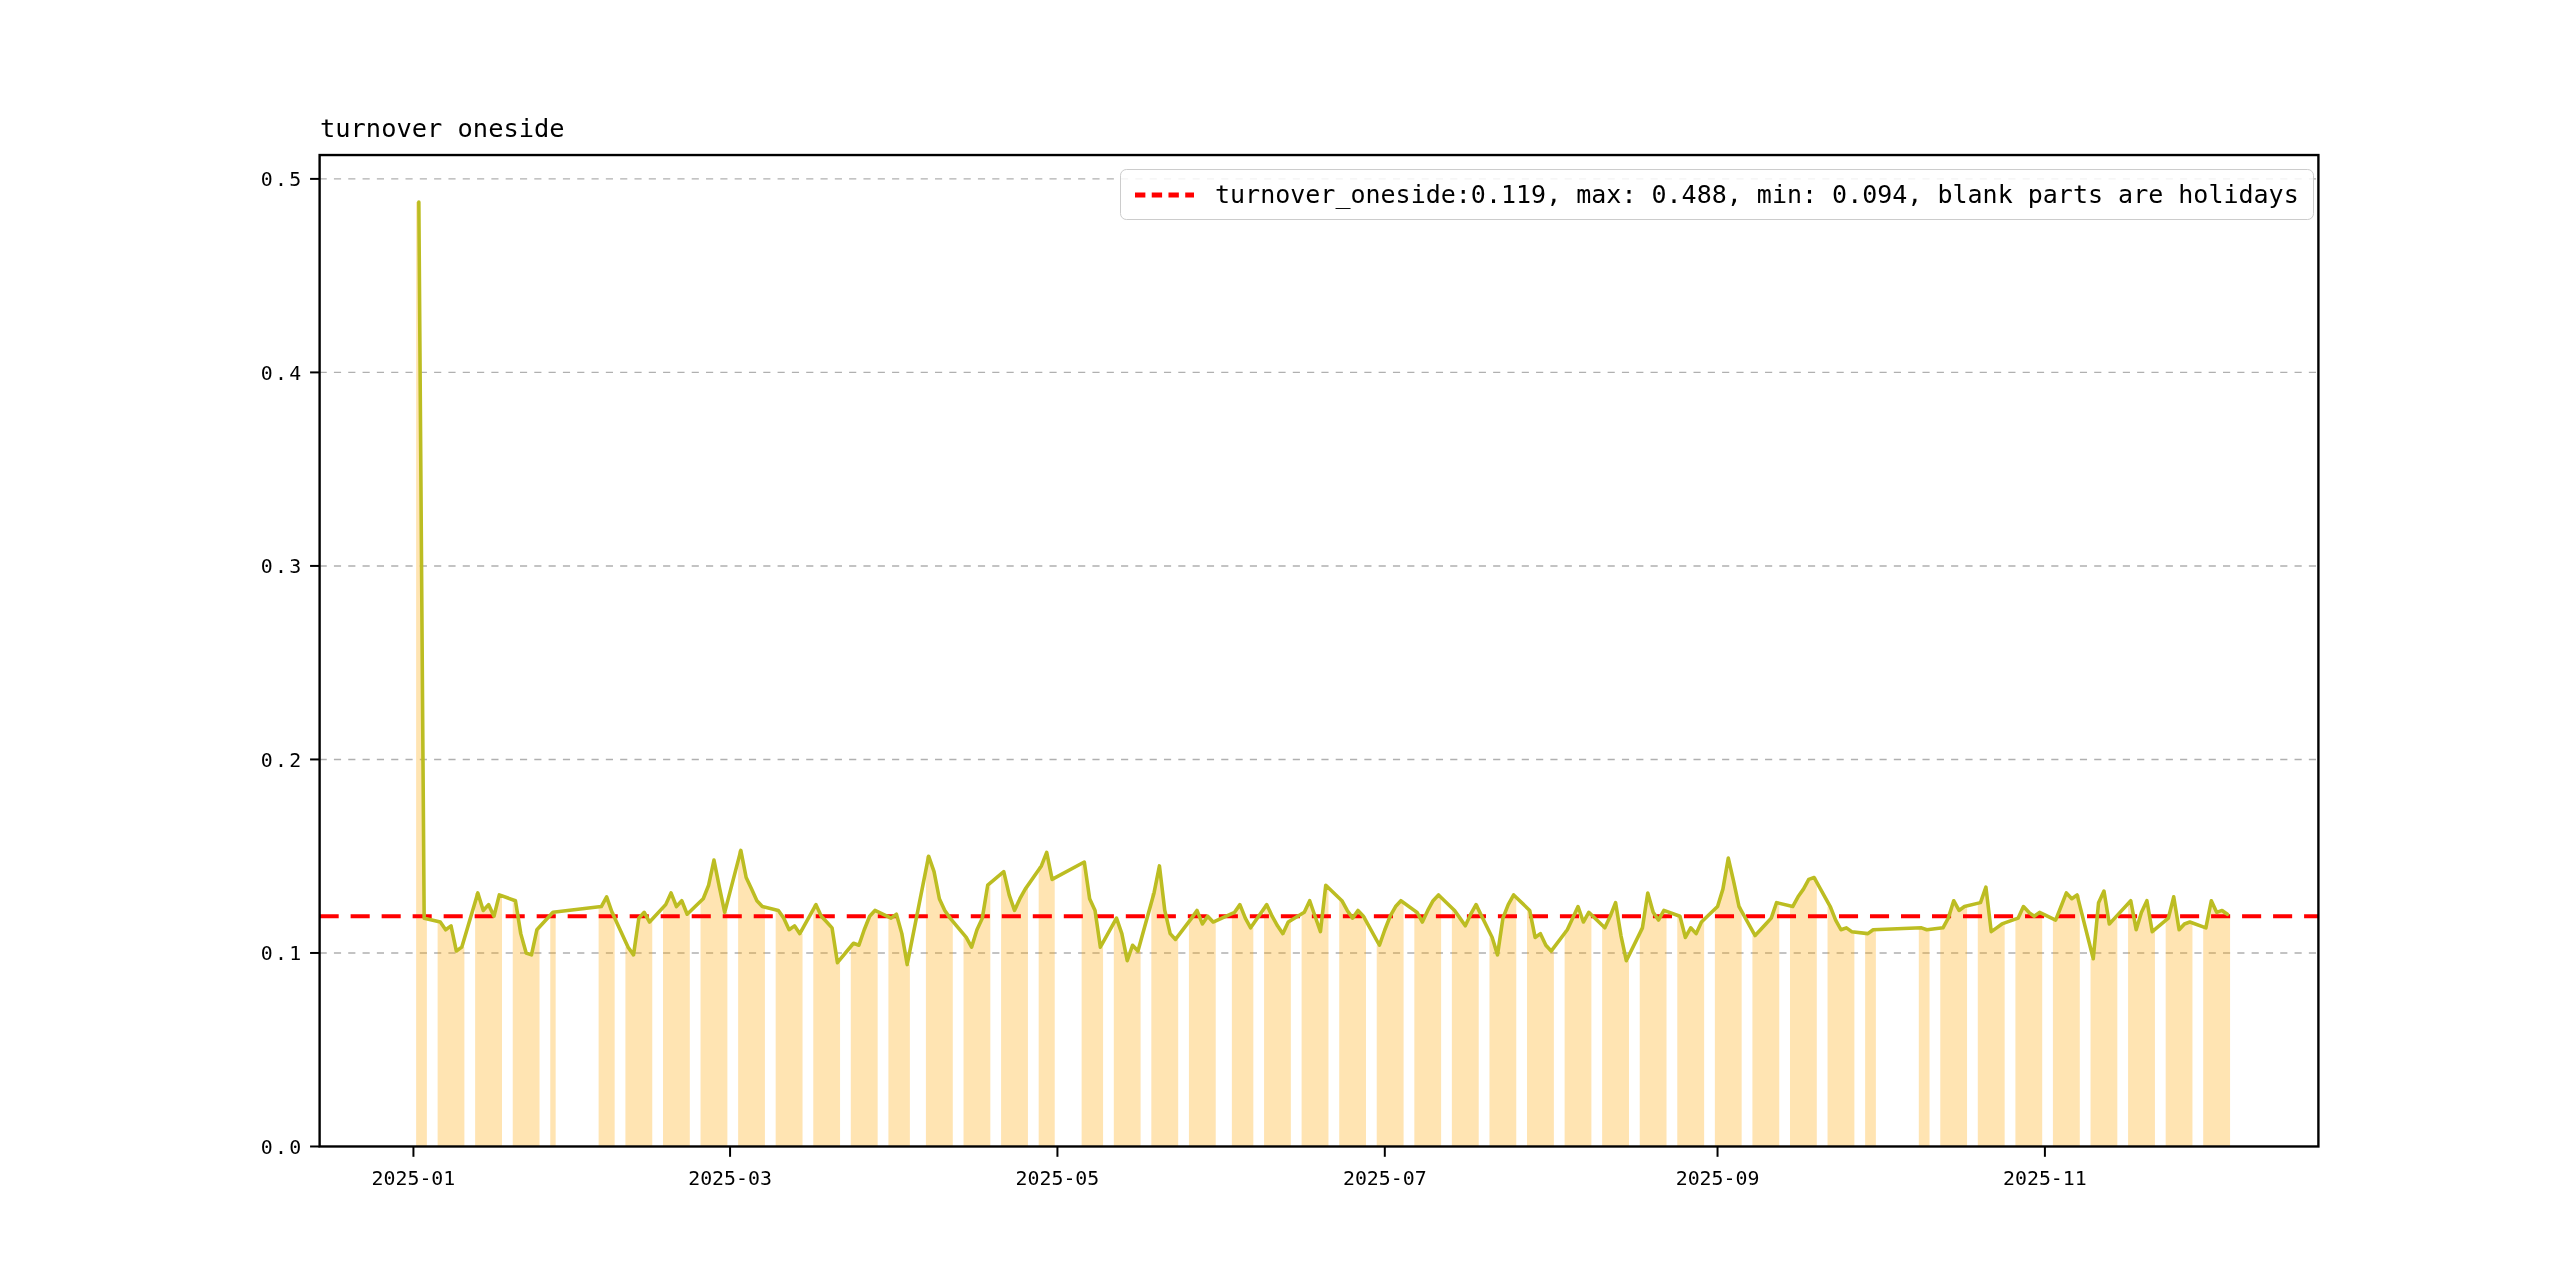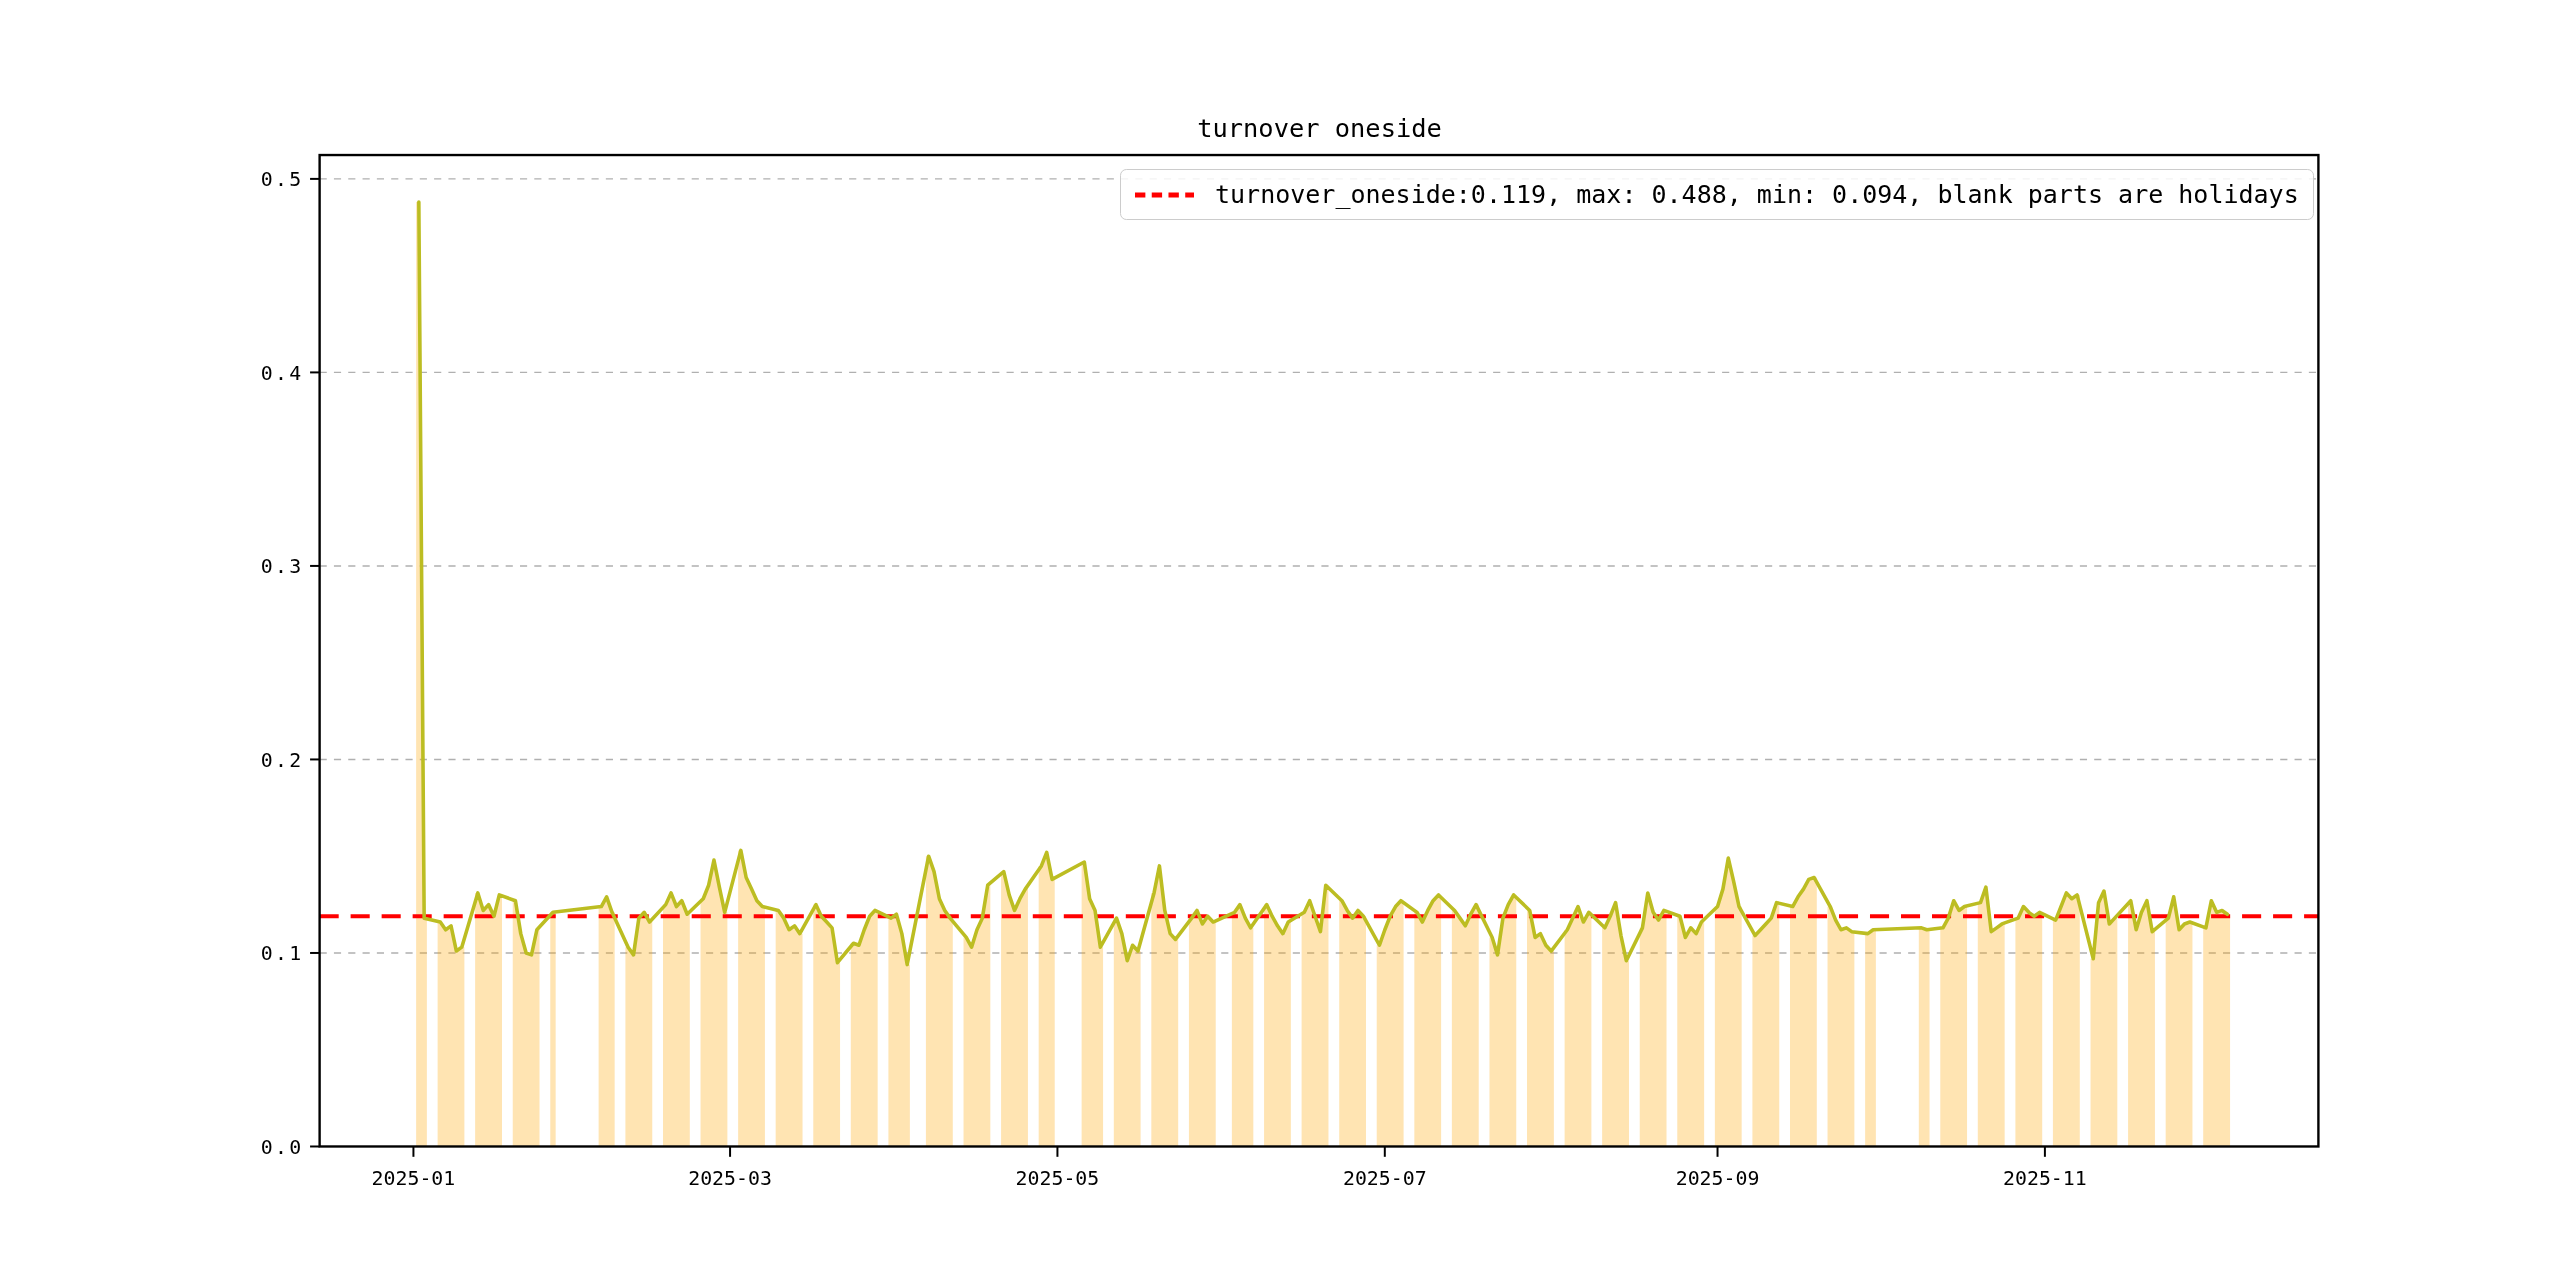--- a/index.html
+++ b/index.html
@@ -5,21 +5,21 @@
   html,body{margin:0;padding:0;}
   body{
     width:2576px;height:1288px;position:relative;overflow:hidden;
     background:#ffffff;
     font-family:"DejaVu Sans Mono","Liberation Mono",monospace;
   }
   .figure{position:absolute;inset:0;}
   #chart{position:absolute;left:0;top:0;}
   .chart-title{
     position:absolute;left:320px;top:113px;width:1999px;
-    text-align:center;font-size:25.4px;color:#000;
+    font-size:25.4px;color:#000;
   }
   .legend{
     position:absolute;top:169px;right:262px;height:51px;
     display:flex;align-items:center;gap:20.7px;padding:0 14.3px;
     border:1.6px solid #cccccc;border-radius:6.4px;
     background:rgba(255,255,255,0.85);
     font-size:25px;color:#000;white-space:nowrap;box-sizing:border-box;
     z-index:2;
   }
   .legend-marker{flex:0 0 auto;display:block;}

